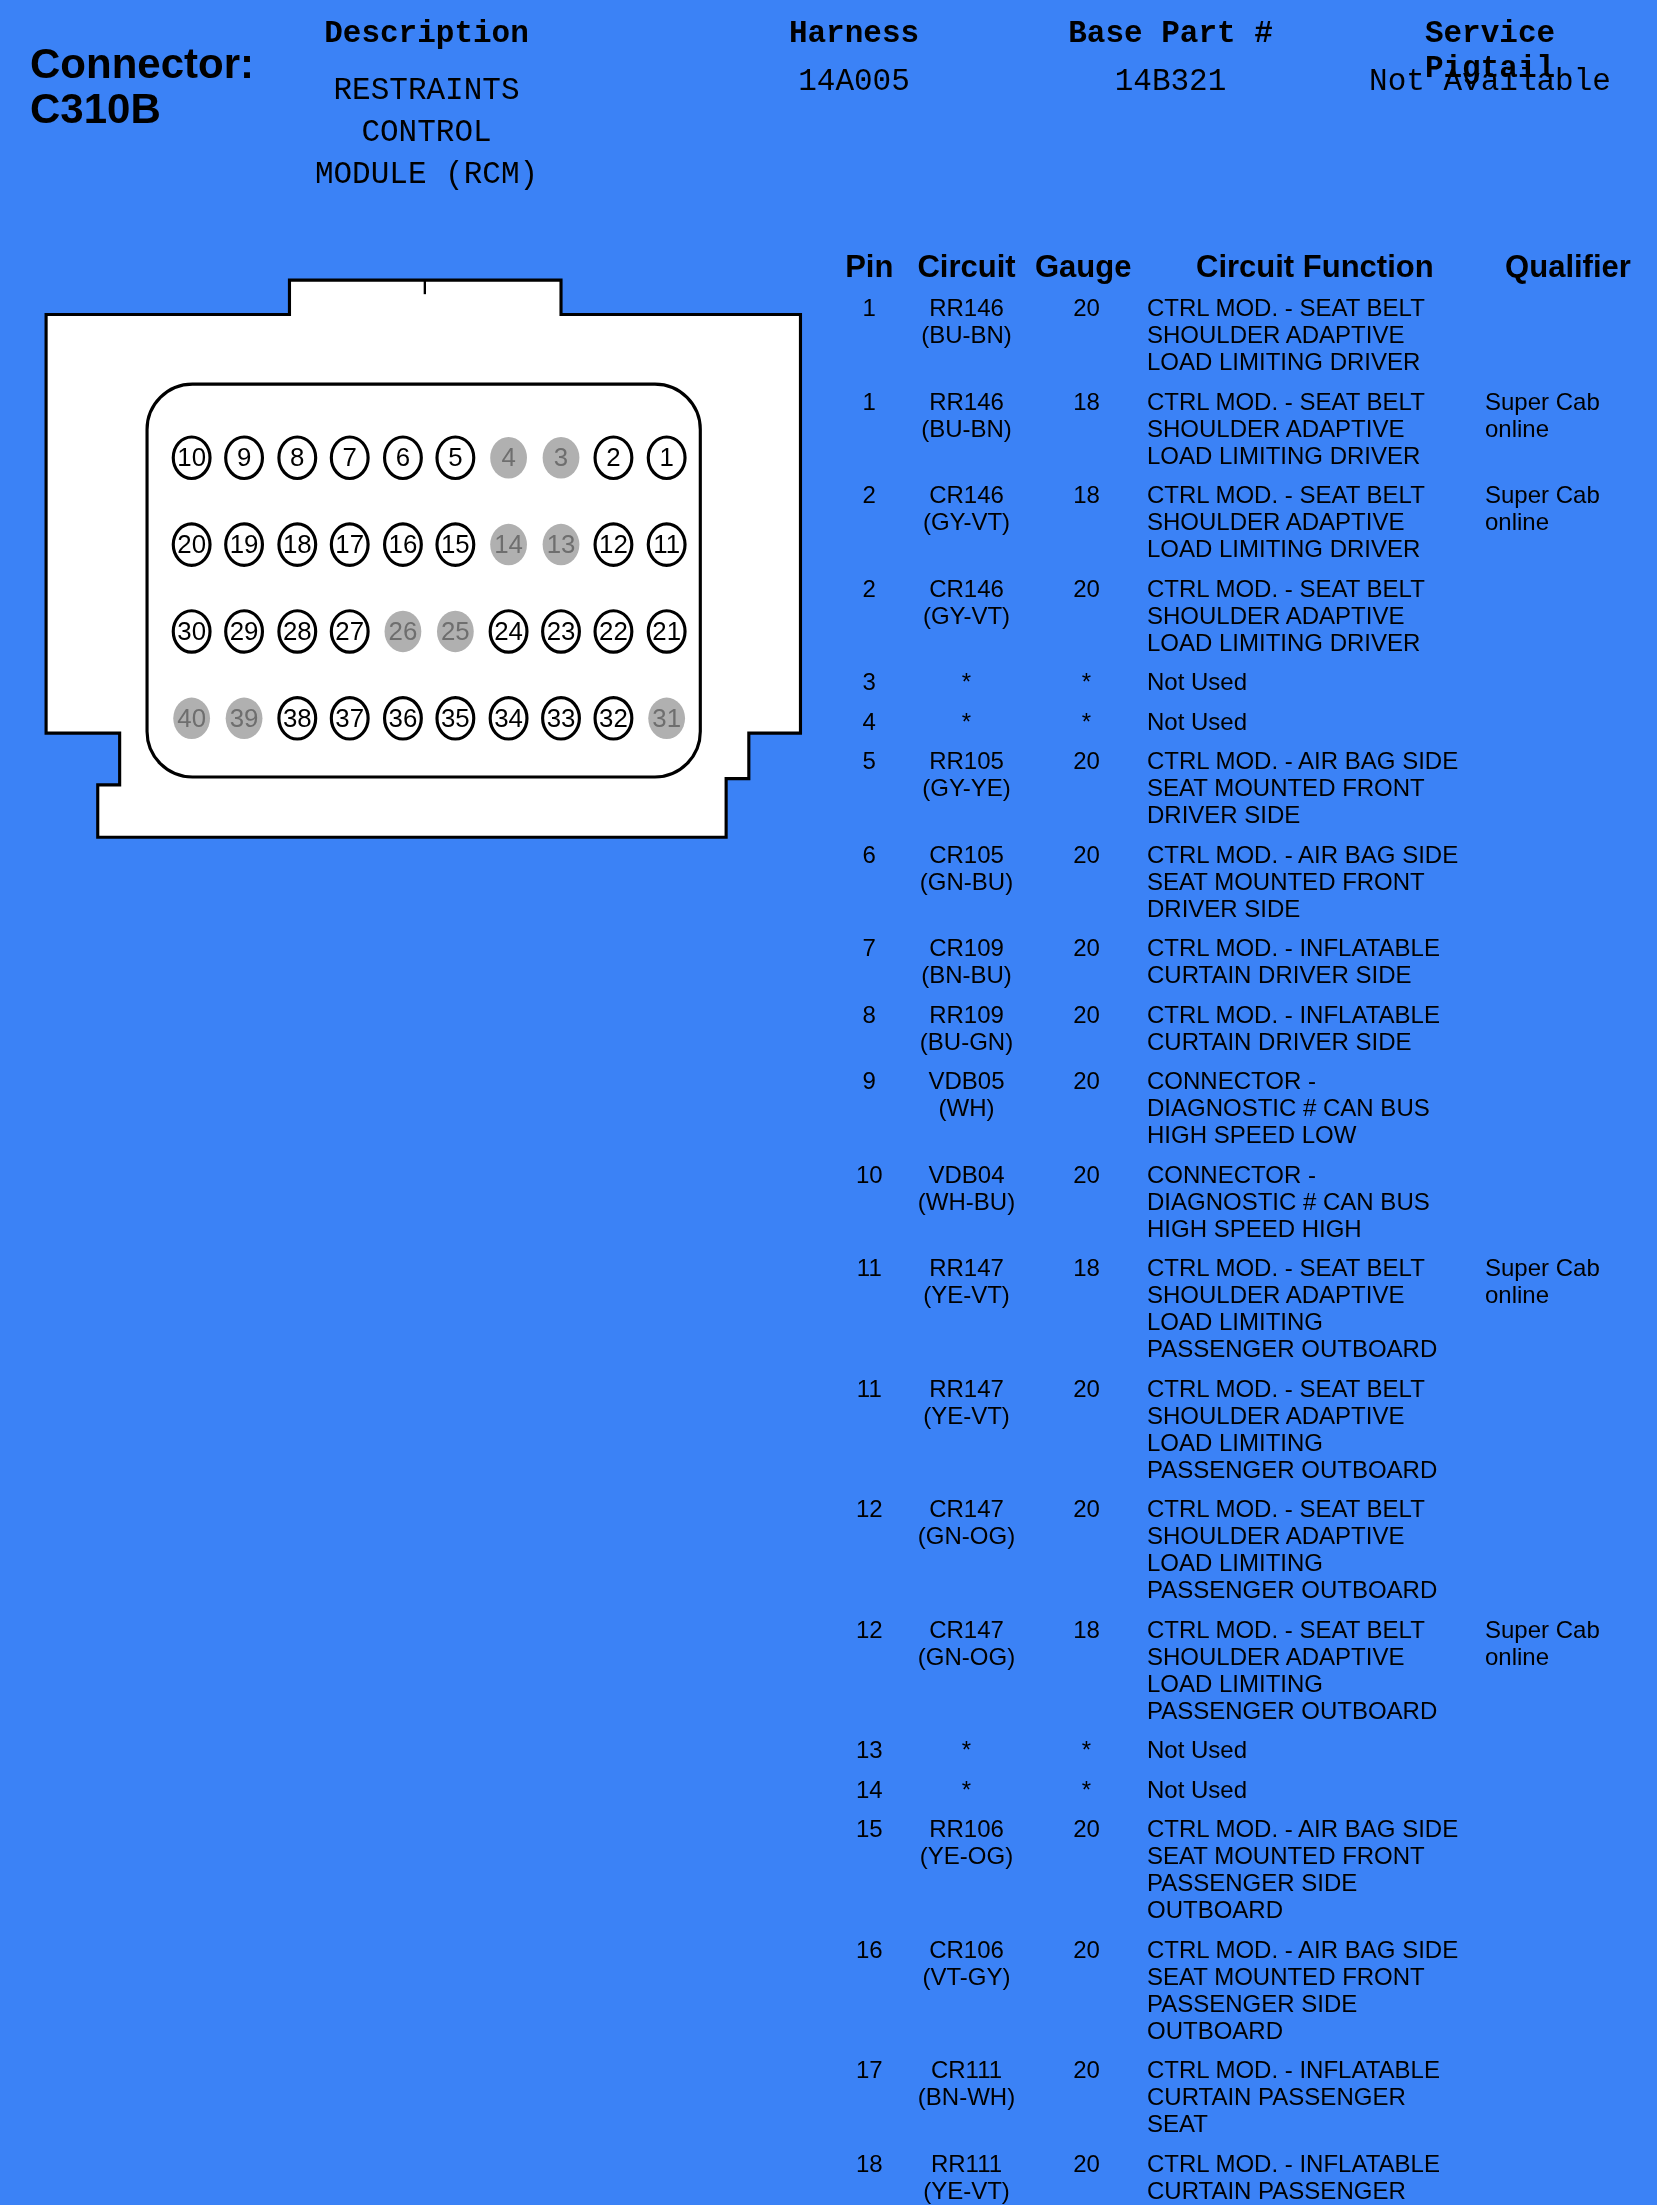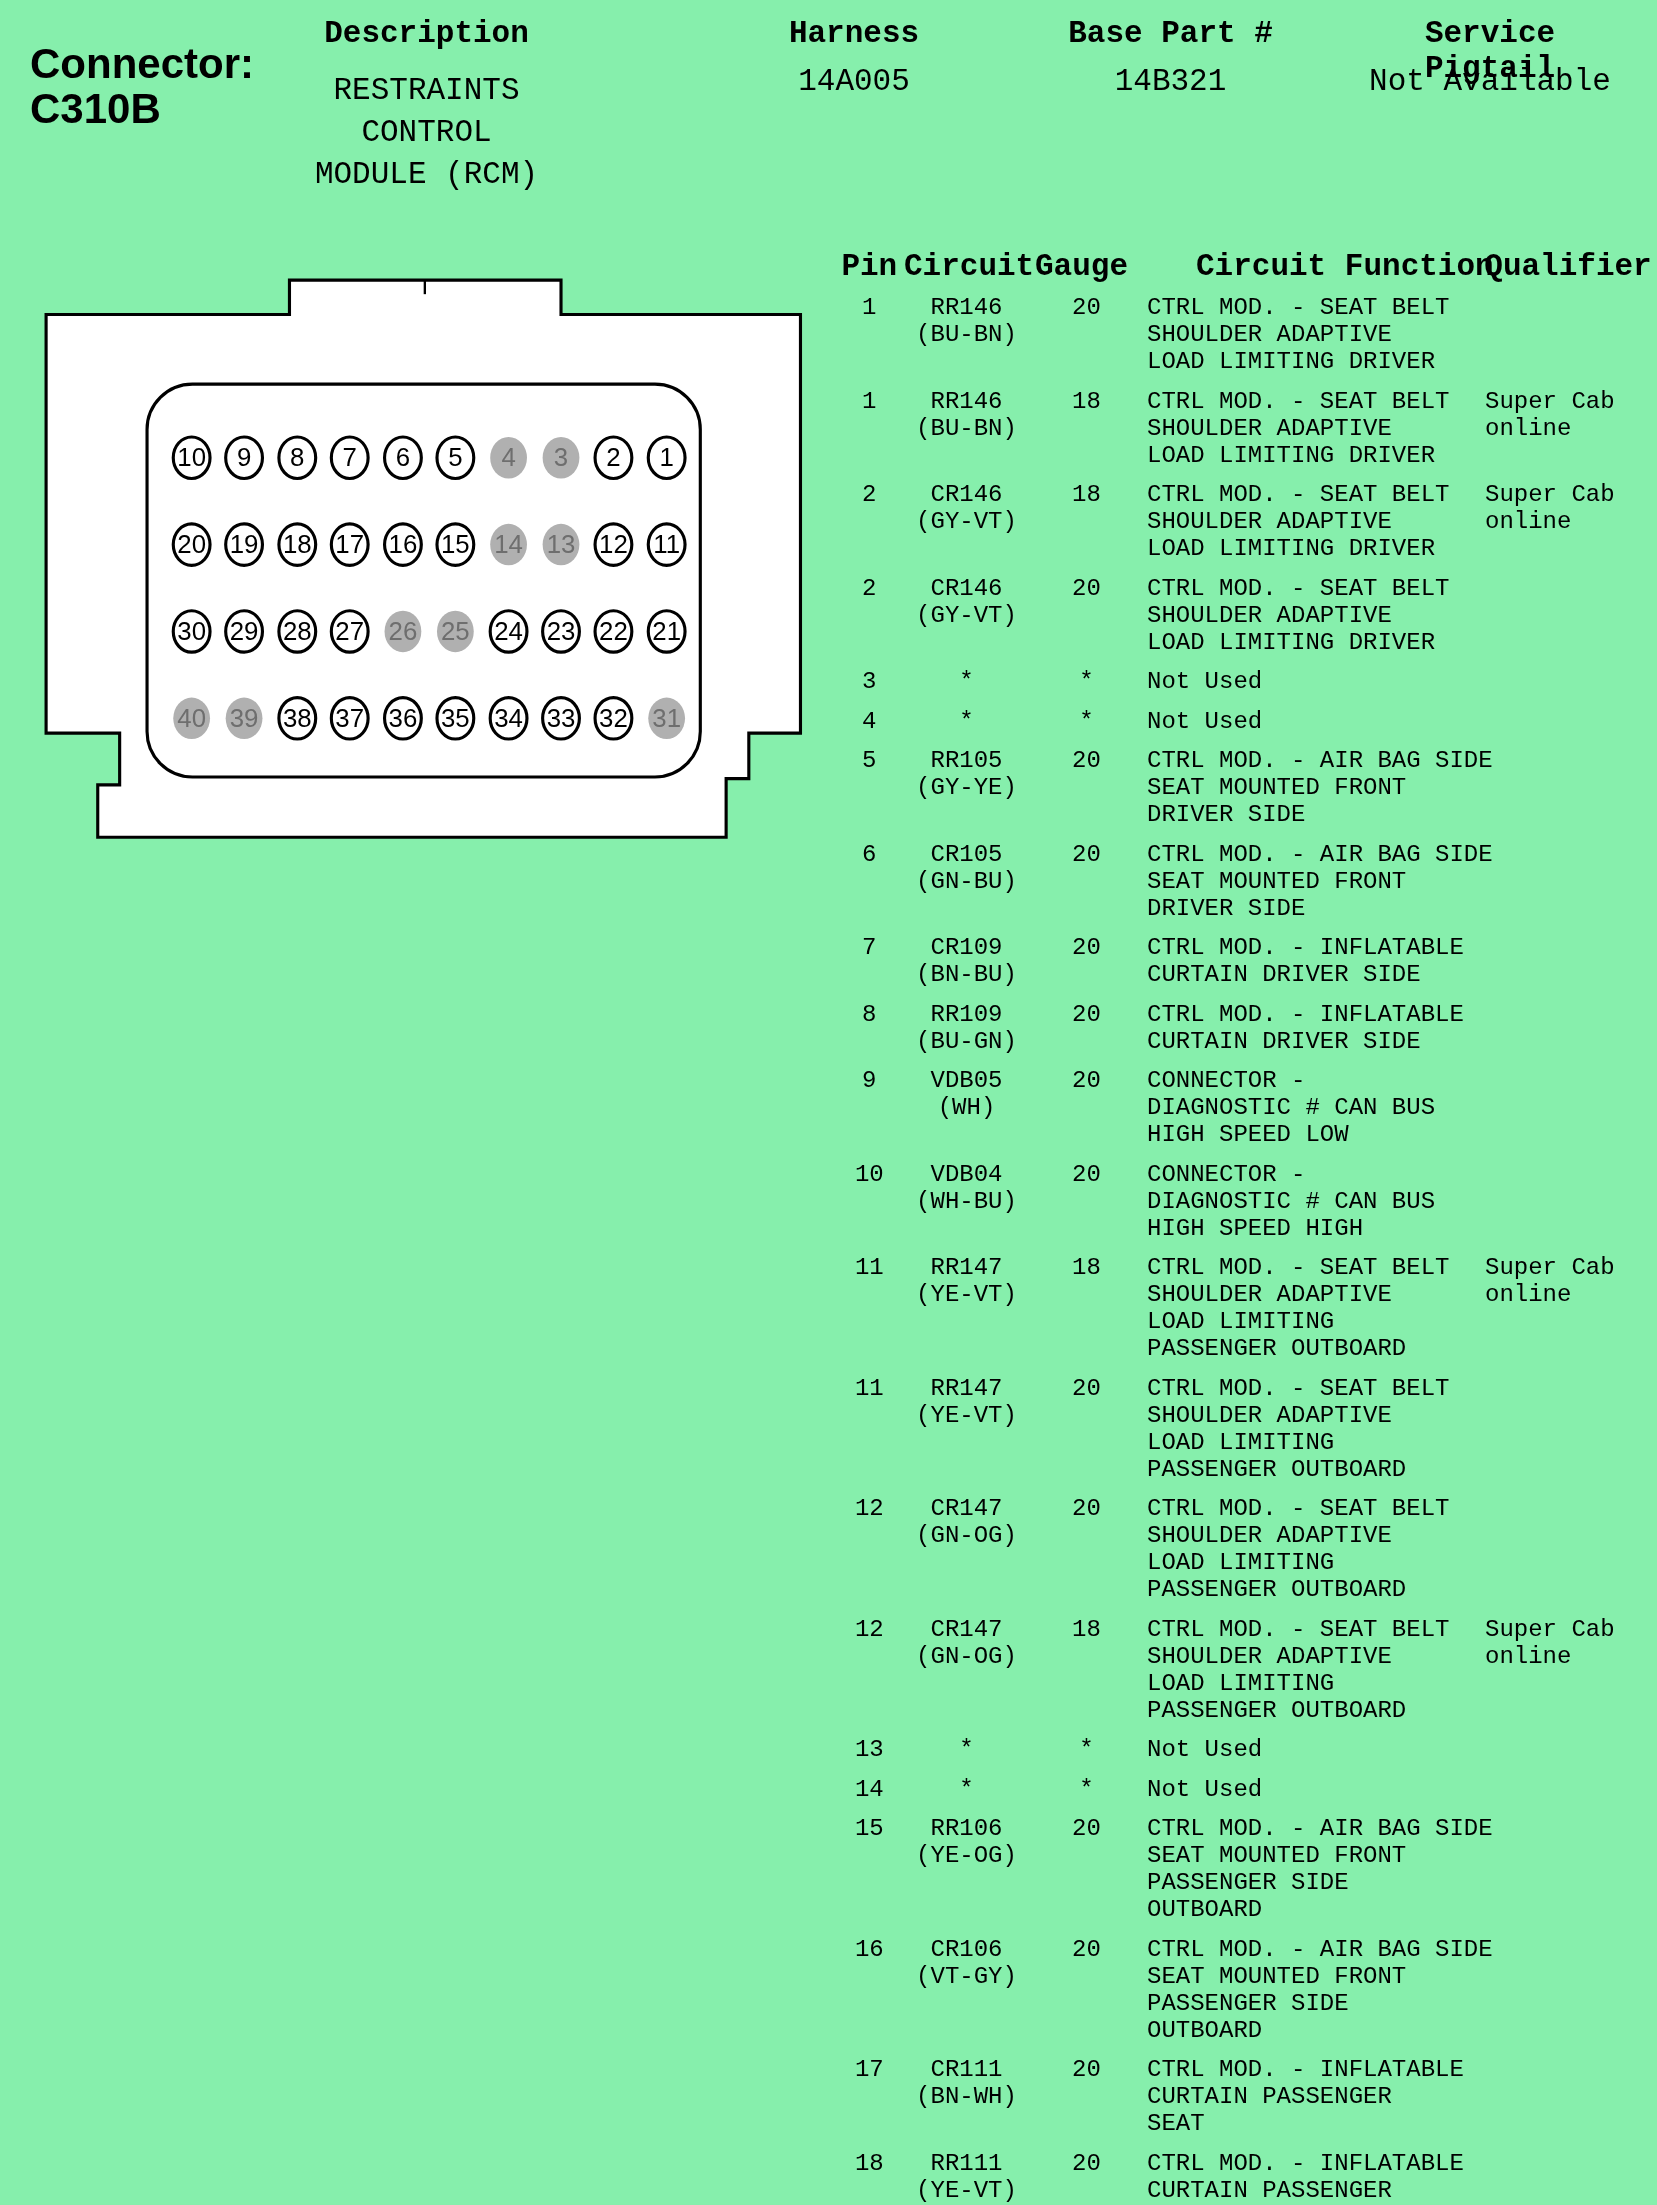--- a/index.html
+++ b/index.html
@@ -1,16 +1,16 @@
 <!DOCTYPE html>
 <html style="font-size:12.5px"><head>
 <meta charset="utf-8">
 <style>
   html,body{margin:0;padding:0;background:#e8e8e8;}
-  .page{position:relative;width:1658px;height:2205px;background:#86efac;overflow:hidden;
+  .page{position:relative;width:1658px;height:2205px;background:#3b82f6;overflow:hidden;
         font-family:"Liberation Sans",sans-serif;color:#000;}
   
   .connector-title{position:absolute;left:30px;top:41px;font-size:42px;font-weight:bold;line-height:45px;}
   .hfield{position:absolute;top:0;height:219px;text-align:center;font-family:Liberation Mono, monospace;}
   .hfield .hlabel{position:absolute;left:0;right:0;font-size:31px;font-weight:bold;}
   .hfield .hvalues{position:absolute;left:0;right:0;font-size:31px;line-height:42px;}
   .f0{left:270px;width:313px;} .f0 .hlabel{top:16.4px;} .f0 .hvalues{top:70px;}
   .f1{left:562px;width:157px;} .f1 .hlabel{top:53px;} .f1 .hvalues{top:99px;}
   .f2{left:760px;width:188px;} .f2 .hlabel{top:16.4px;} .f2 .hvalues{top:61px;}
   .f3{left:1053px;width:235px;} .f3 .hlabel{top:16.4px;} .f3 .hvalues{top:61px;}
@@ -18,21 +18,21 @@
   
   .connector-svg{position:absolute;left:31px;top:266px;width:783px;height:583px;}
   .shell{fill:#ffffff;stroke:#000;stroke-width:4;}
   .face{fill:#ffffff;stroke:#000;stroke-width:4;}
   .tick{stroke:#000;stroke-width:3;}
   .pin-ellipse{fill:#ffffff;stroke:#000;stroke-width:4;}
   .pin-ellipse.shaded{fill:#b0b0b0;stroke:none;}
   .pin-num{font-family:"Liberation Sans",sans-serif;font-size:33px;fill:#000;text-anchor:middle;}
   .pin-num.shaded-num{fill:#6e6e6e;}
   
-  .pin-table{position:absolute;left:830px;top:0;width:828px;height:2205px;font-family:Liberation Mono, monospace;}
+  .pin-table{position:absolute;left:830px;top:0;width:828px;height:2205px;}
   .t-head span{position:absolute;top:249px;font-size:31px;font-weight:bold;text-align:center;white-space:nowrap;}
   .th0{left:7.8px;width:63px;}
   .th1{left:74px;width:125px;}
   .th2{left:205px;width:91px;}
   .th3{left:366px;width:235px;}
   .th4{left:652px;width:172px;}
   .t-body{position:absolute;left:0;top:294px;width:828px;}
   .t-row{position:relative;margin-bottom:12.5px;font-size:24px;line-height:27px;}
   .c-pin{position:absolute;left:7.8px;top:0;width:63px;text-align:center;}
   .c-circuit{position:absolute;left:74px;top:0;width:125px;text-align:center;}

